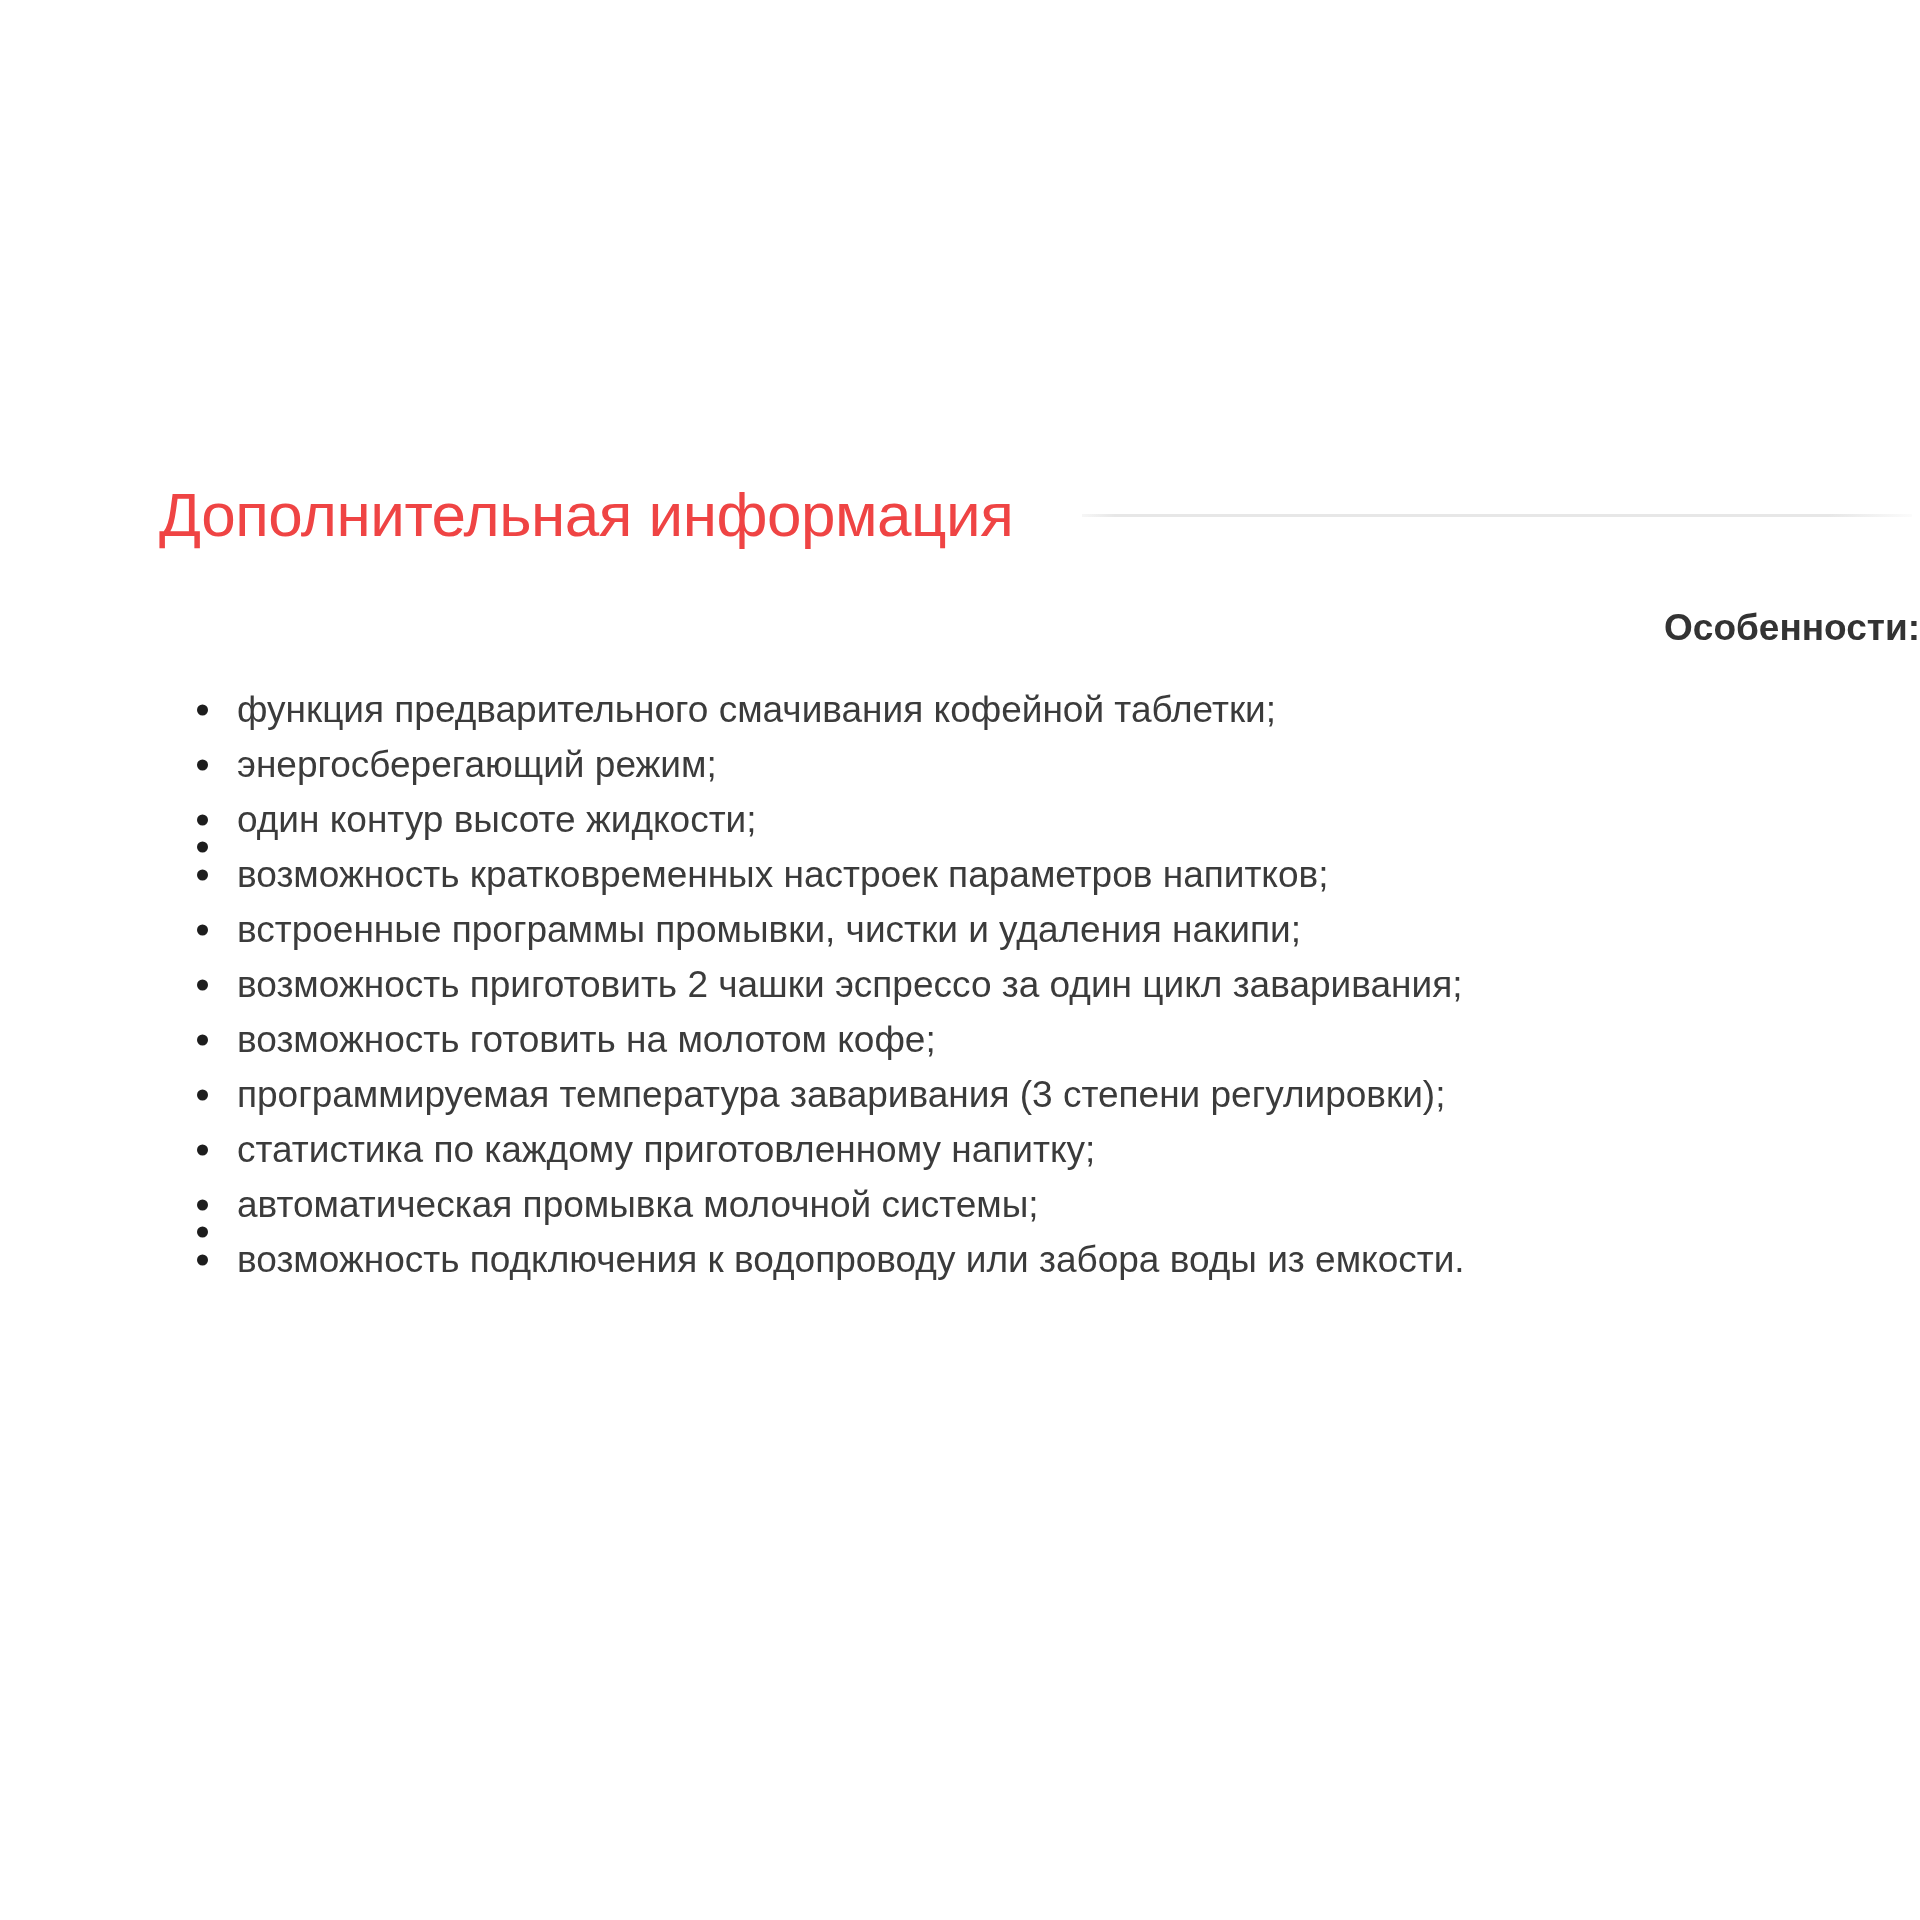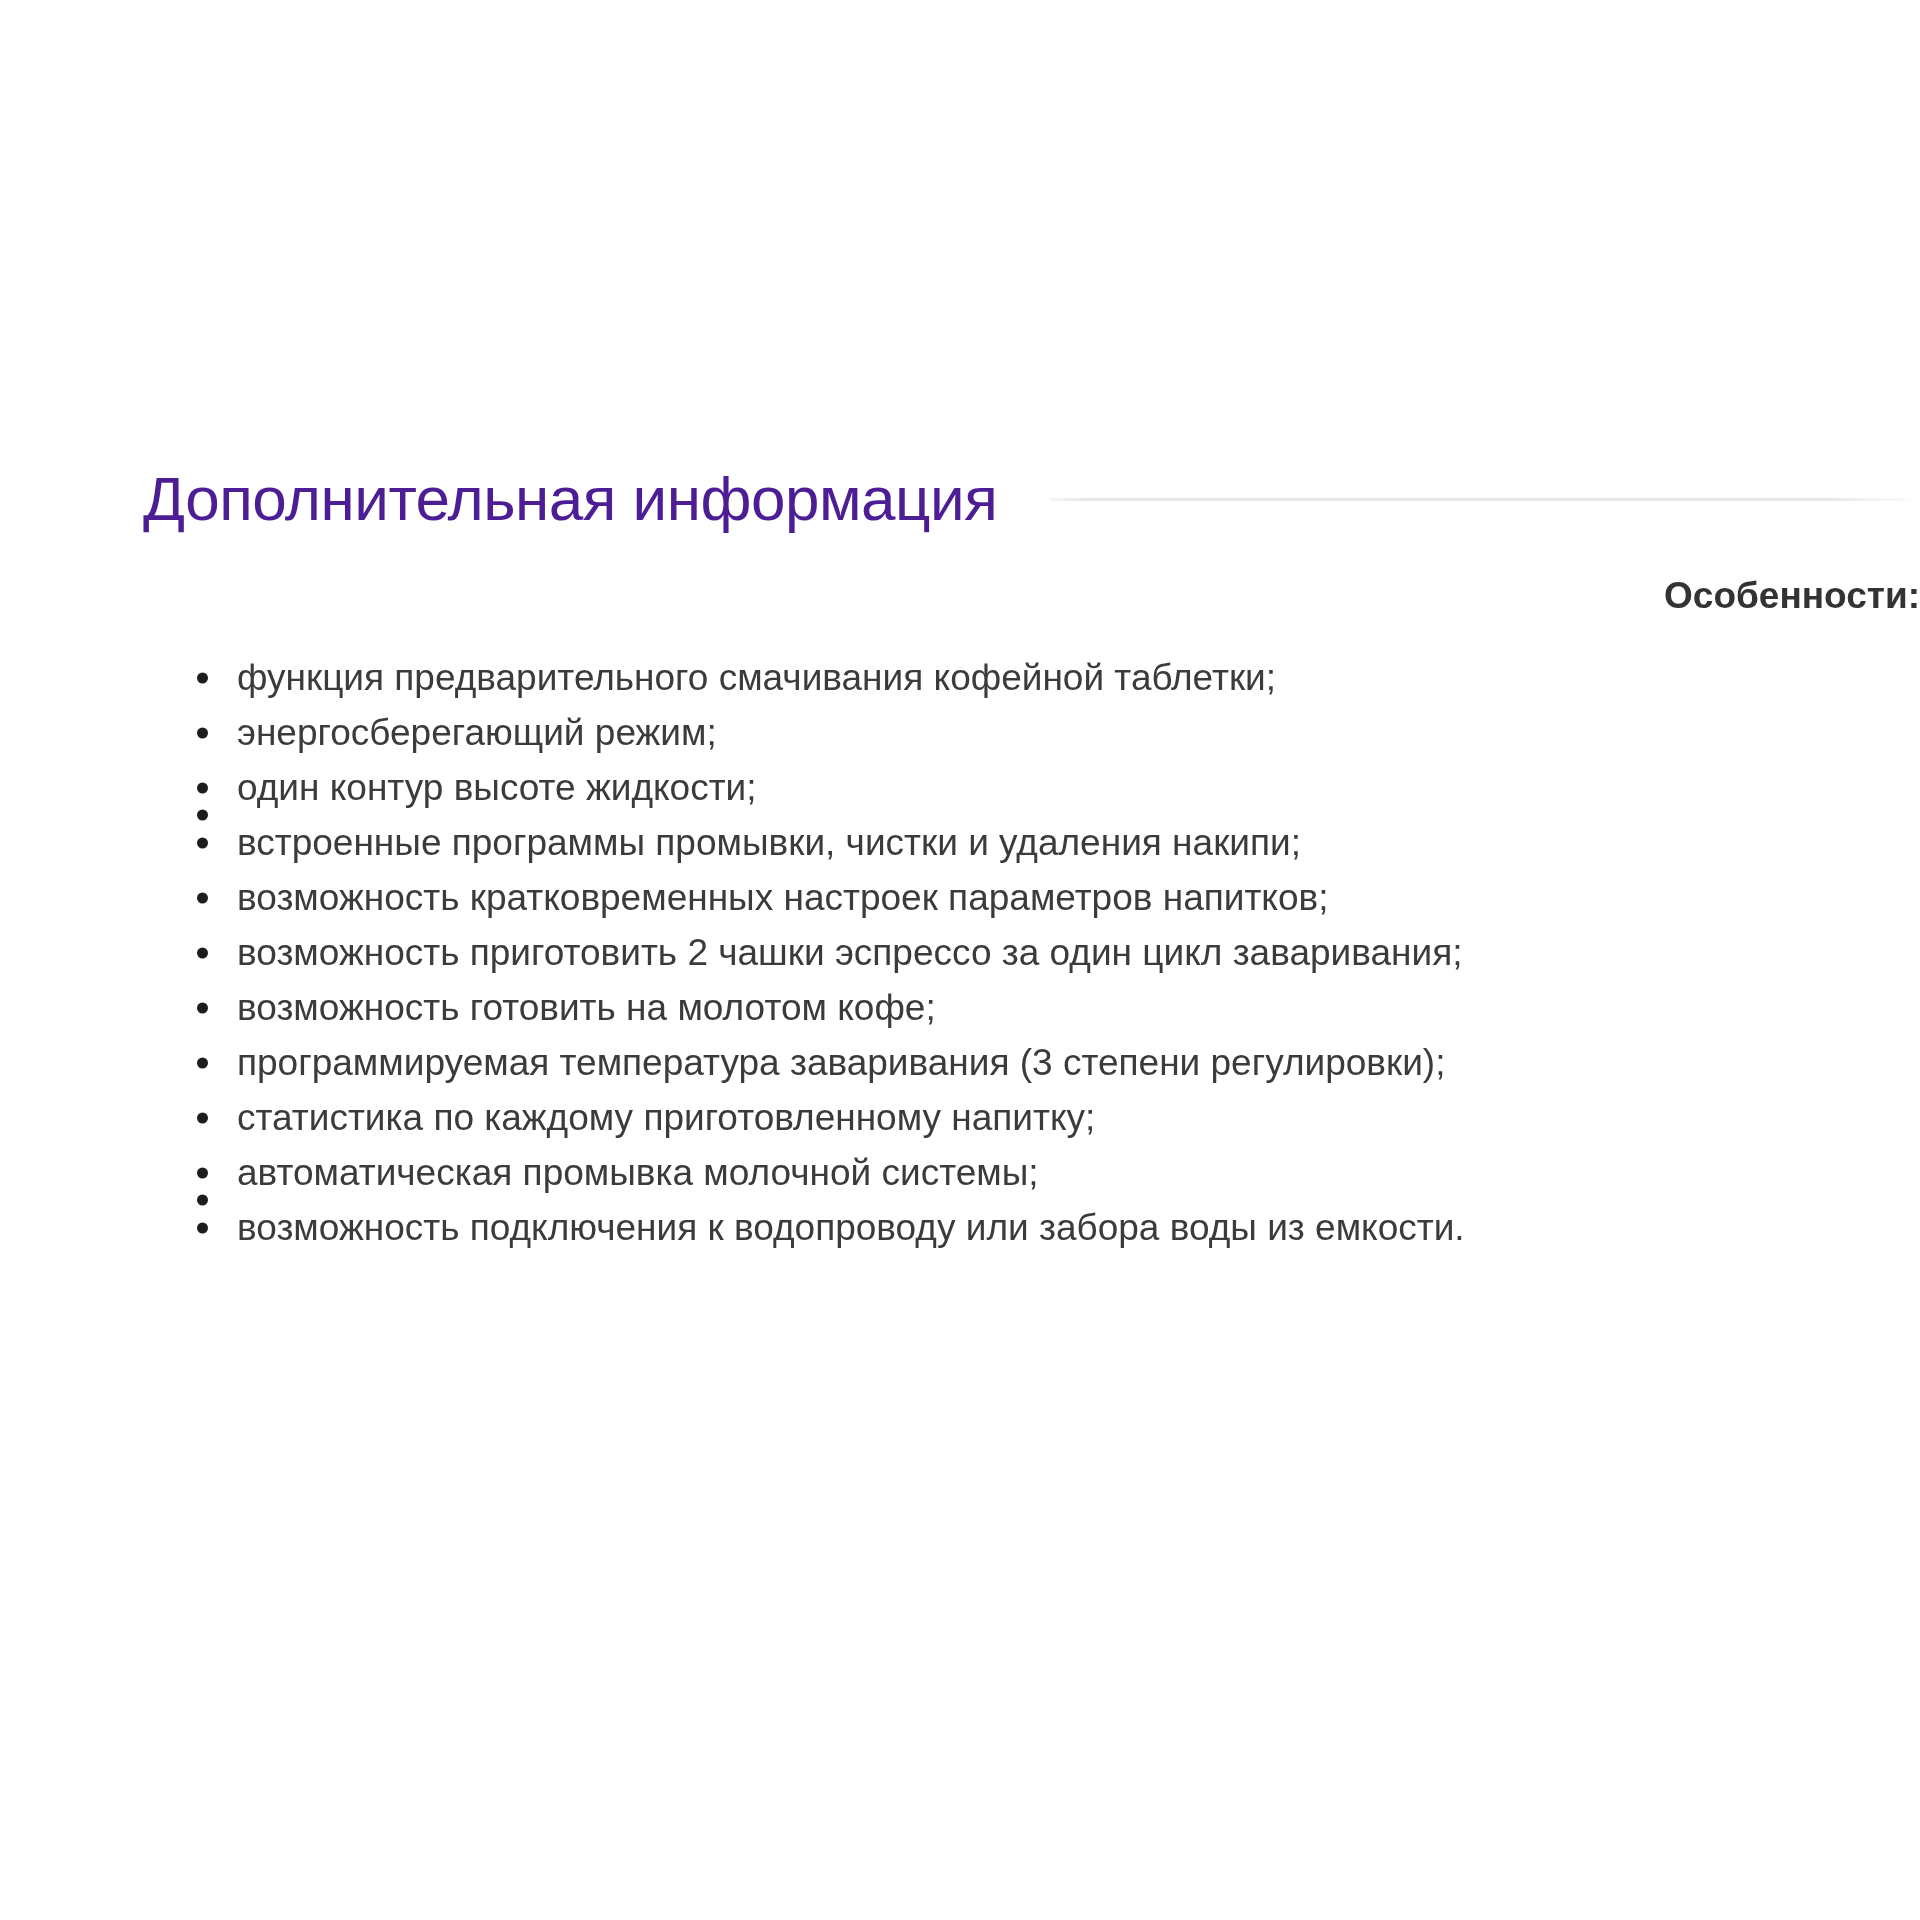--- a/index.html
+++ b/index.html
@@ -18,25 +18,25 @@
     padding-left: 143px;
     padding-right: 0;
   }
   .heading-row {
     display: flex;
     align-items: center;
     margin-top: 468px;
     gap: 53px;
   }
   .section-title {
-    margin: 0;
+    margin: 16px;
     font-size: 62px;
     line-height: 62px;
     font-weight: 400;
-    color: #4c1d95;
+    color: #ef4444;
     white-space: nowrap;
     letter-spacing: -0.5px;
     text-align: center;
   }
   .heading-divider {
     flex: 1 1 auto;
     height: 3px;
     margin-right: 8px;
     background: linear-gradient(to right,
       rgba(231,231,231,0.35) 0%,
@@ -105,26 +105,26 @@
         <span class="bullet"></span>
         <span>один контур высоте жидкости;</span>
       </li>
 
       <li>
         <span class="bullet"></span>
       </li>
 
       <li>
         <span class="bullet"></span>
-        <span>встроенные программы промывки, чистки и удаления накипи;</span>
+        <span>возможность кратковременных настроек параметров напитков;</span>
       </li>
 
       <li>
         <span class="bullet"></span>
-        <span>возможность кратковременных настроек параметров напитков;</span>
+        <span>встроенные программы промывки, чистки и удаления накипи;</span>
       </li>
 
       <li>
         <span class="bullet"></span>
         <span>возможность приготовить 2 чашки эспрессо за один цикл заваривания;</span>
       </li>
 
       <li>
         <span class="bullet"></span>
         <span>возможность готовить на молотом кофе;</span>

